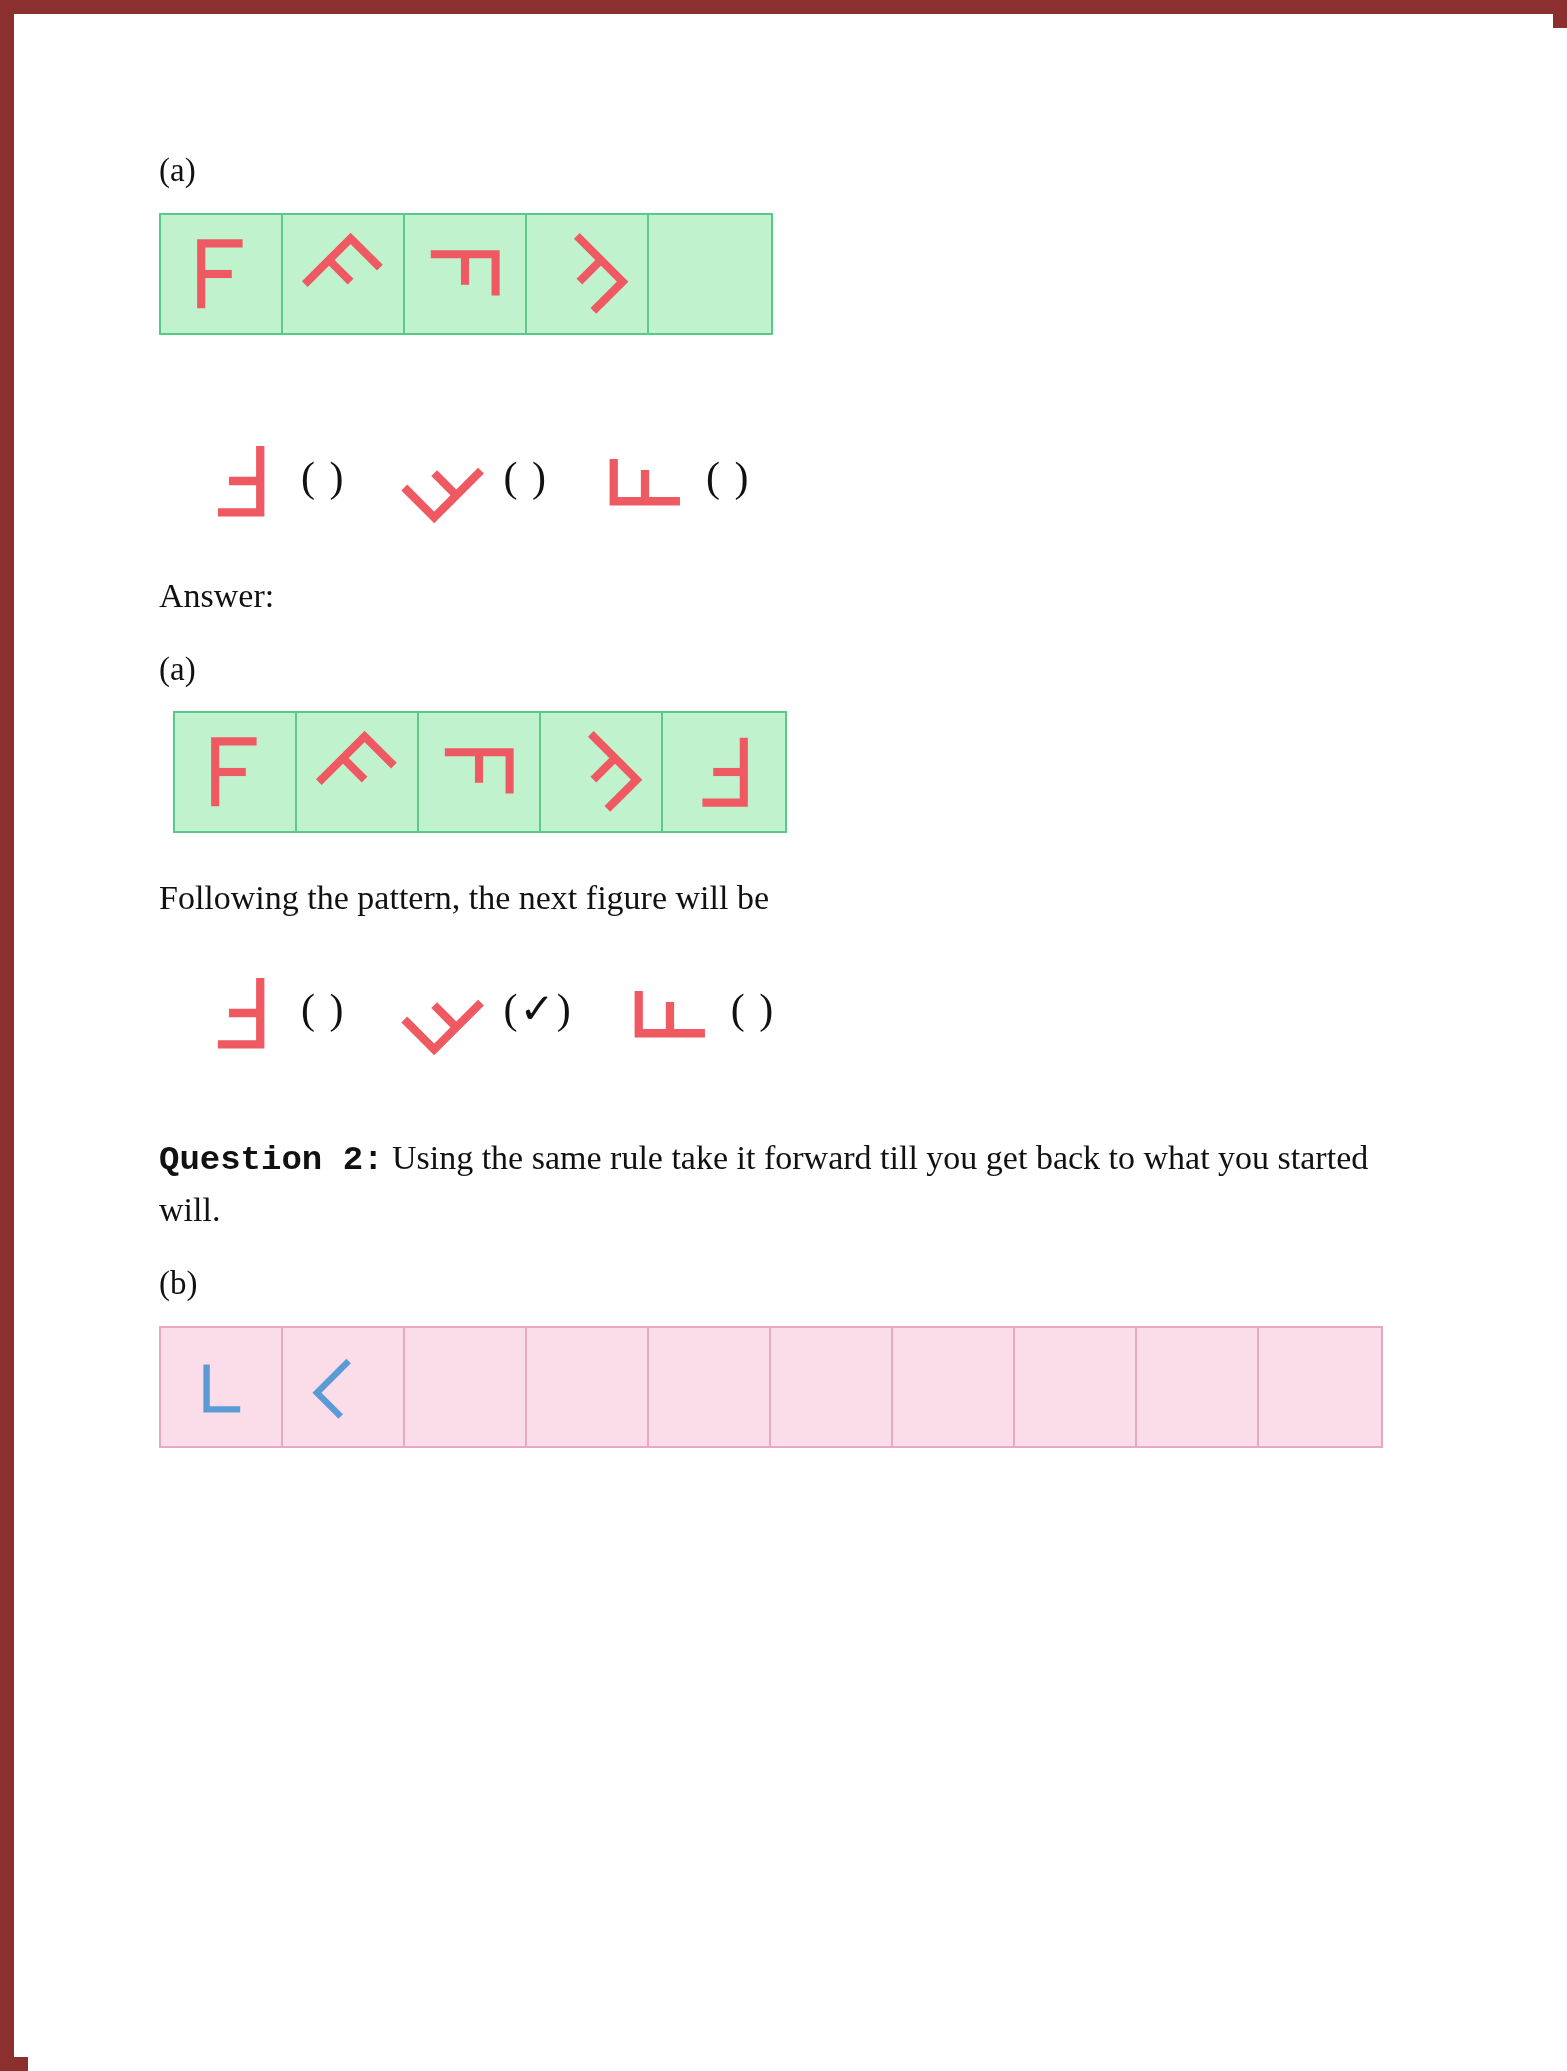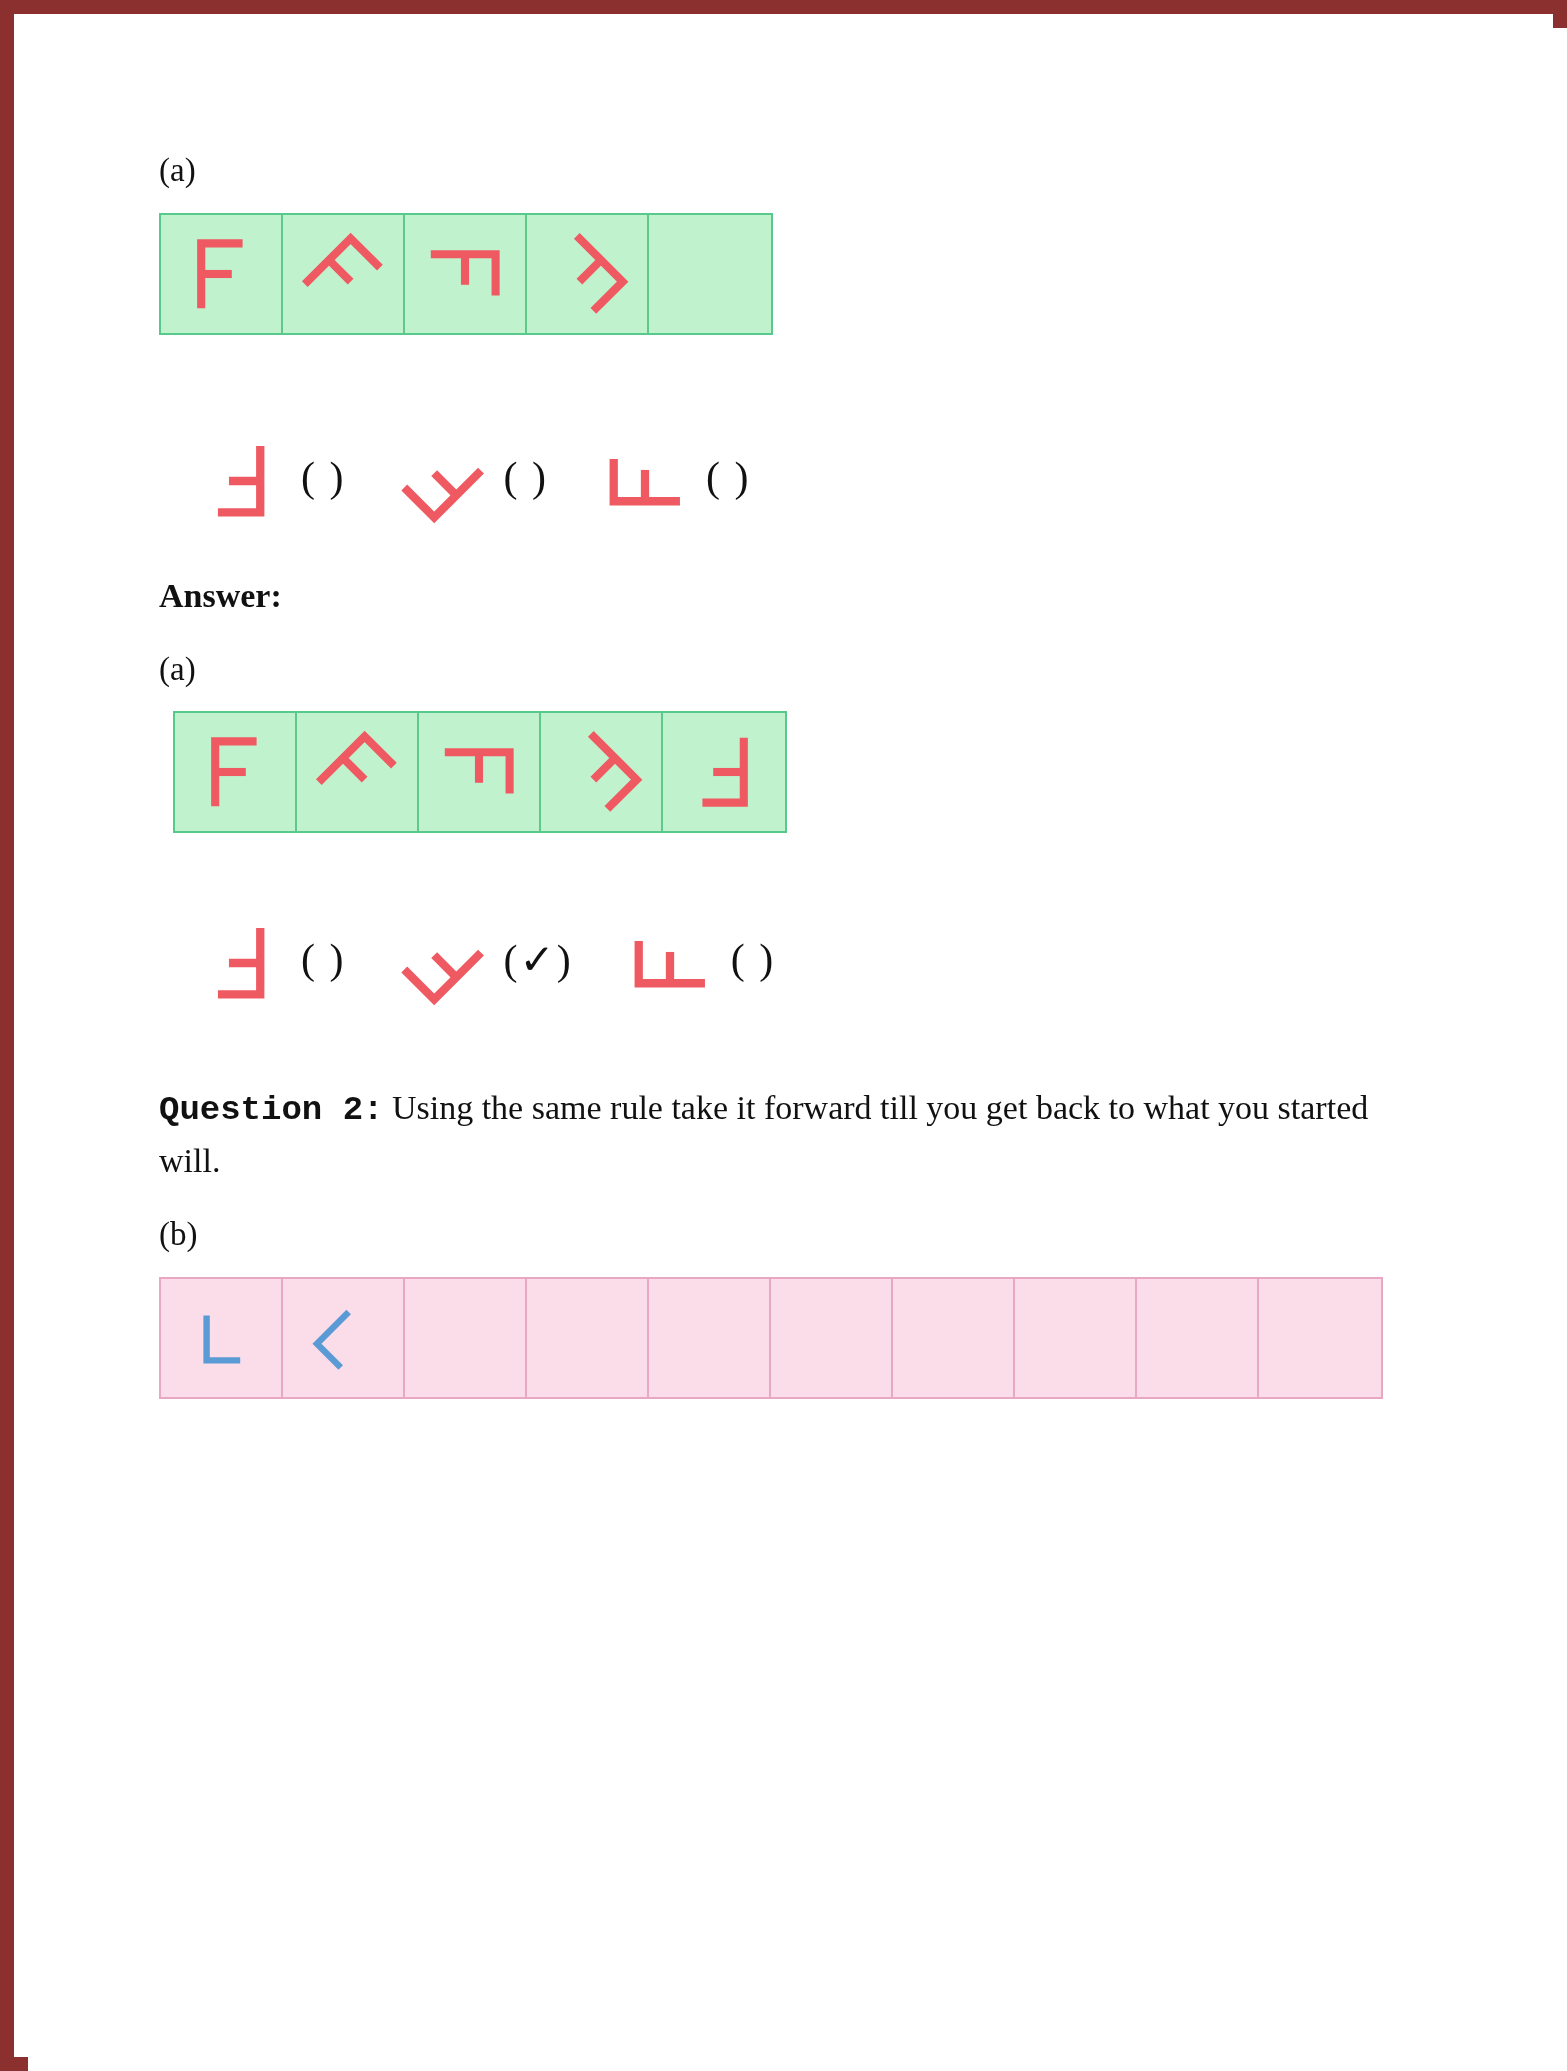--- a/index.html
+++ b/index.html
@@ -202,21 +202,21 @@
                 <path d="M28 50 L62 50"></path>
               </g>
             </svg>
           </div>
           <span class="paren">( )</span>
         </div>
       </div>
 
       <div class="spacer-40"></div>
 
-      <div class="para" style="font-weight:bold;">Answer:</div>
+      <div class="para" style="font-weight:normal;">Answer:</div>
 
       <div class="spacer-30"></div>
 
       <div class="label">(a)</div>
 
       <div class="strip green" style="margin-left:14px;">
         <div class="cell">
           <div class="glyph">
             <svg width="90" height="90" viewBox="0 0 100 100">
               <g transform="rotate(0 50 50)" fill="none" stroke="#ef5a62" stroke-width="9" stroke-linecap="butt">
@@ -263,20 +263,21 @@
                 <path d="M28 88 L28 16 L74 16"></path>
                   <path d="M28 50 L62 50"></path>
               </g>
             </svg>
           </div>
         </div>
       </div>
 
       <div class="spacer-40"></div>
 
+      <p class="para">Following the pattern, the next figure will be</p>
 
       <div class="spacer-40"></div>
 
       <div class="options">
         <div class="option">
           <div class="fig">
             <svg width="92" height="92" viewBox="0 0 100 100">
               <g transform="rotate(180 50 50)" fill="none" stroke="#ef5a62" stroke-width="9" stroke-linecap="butt">
                 <path d="M28 88 L28 16 L74 16"></path>
                   <path d="M28 50 L62 50"></path>

